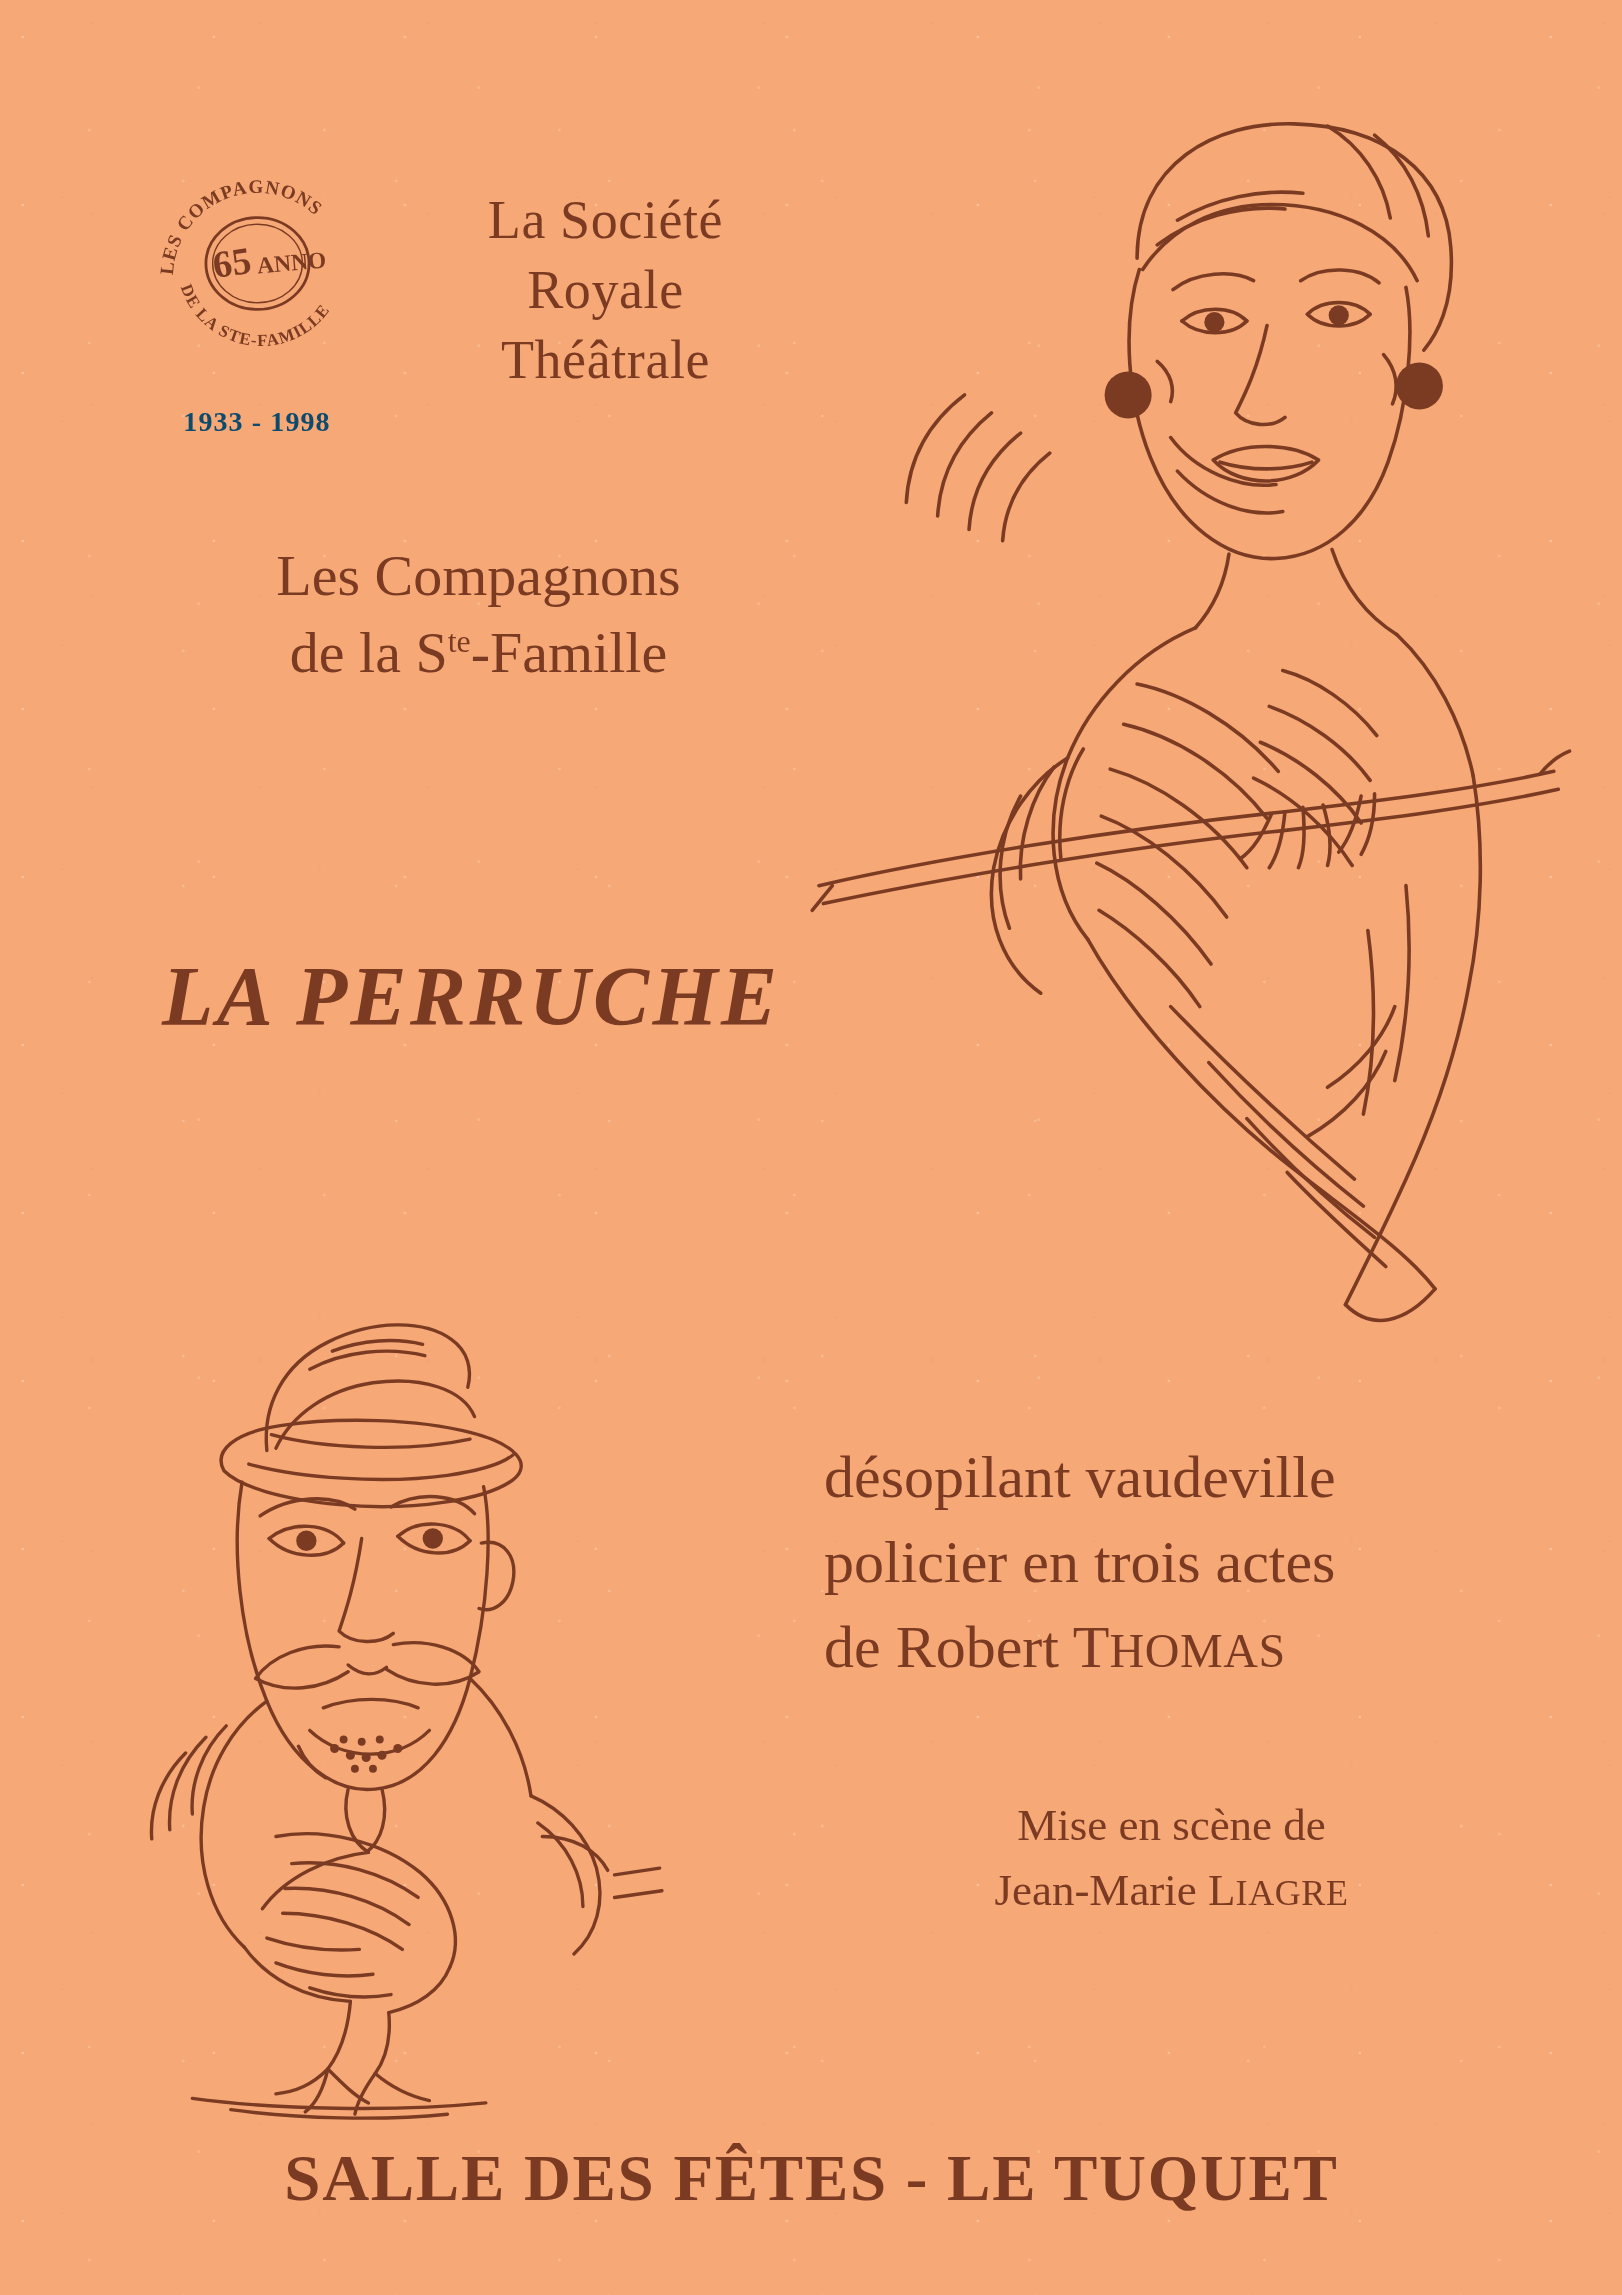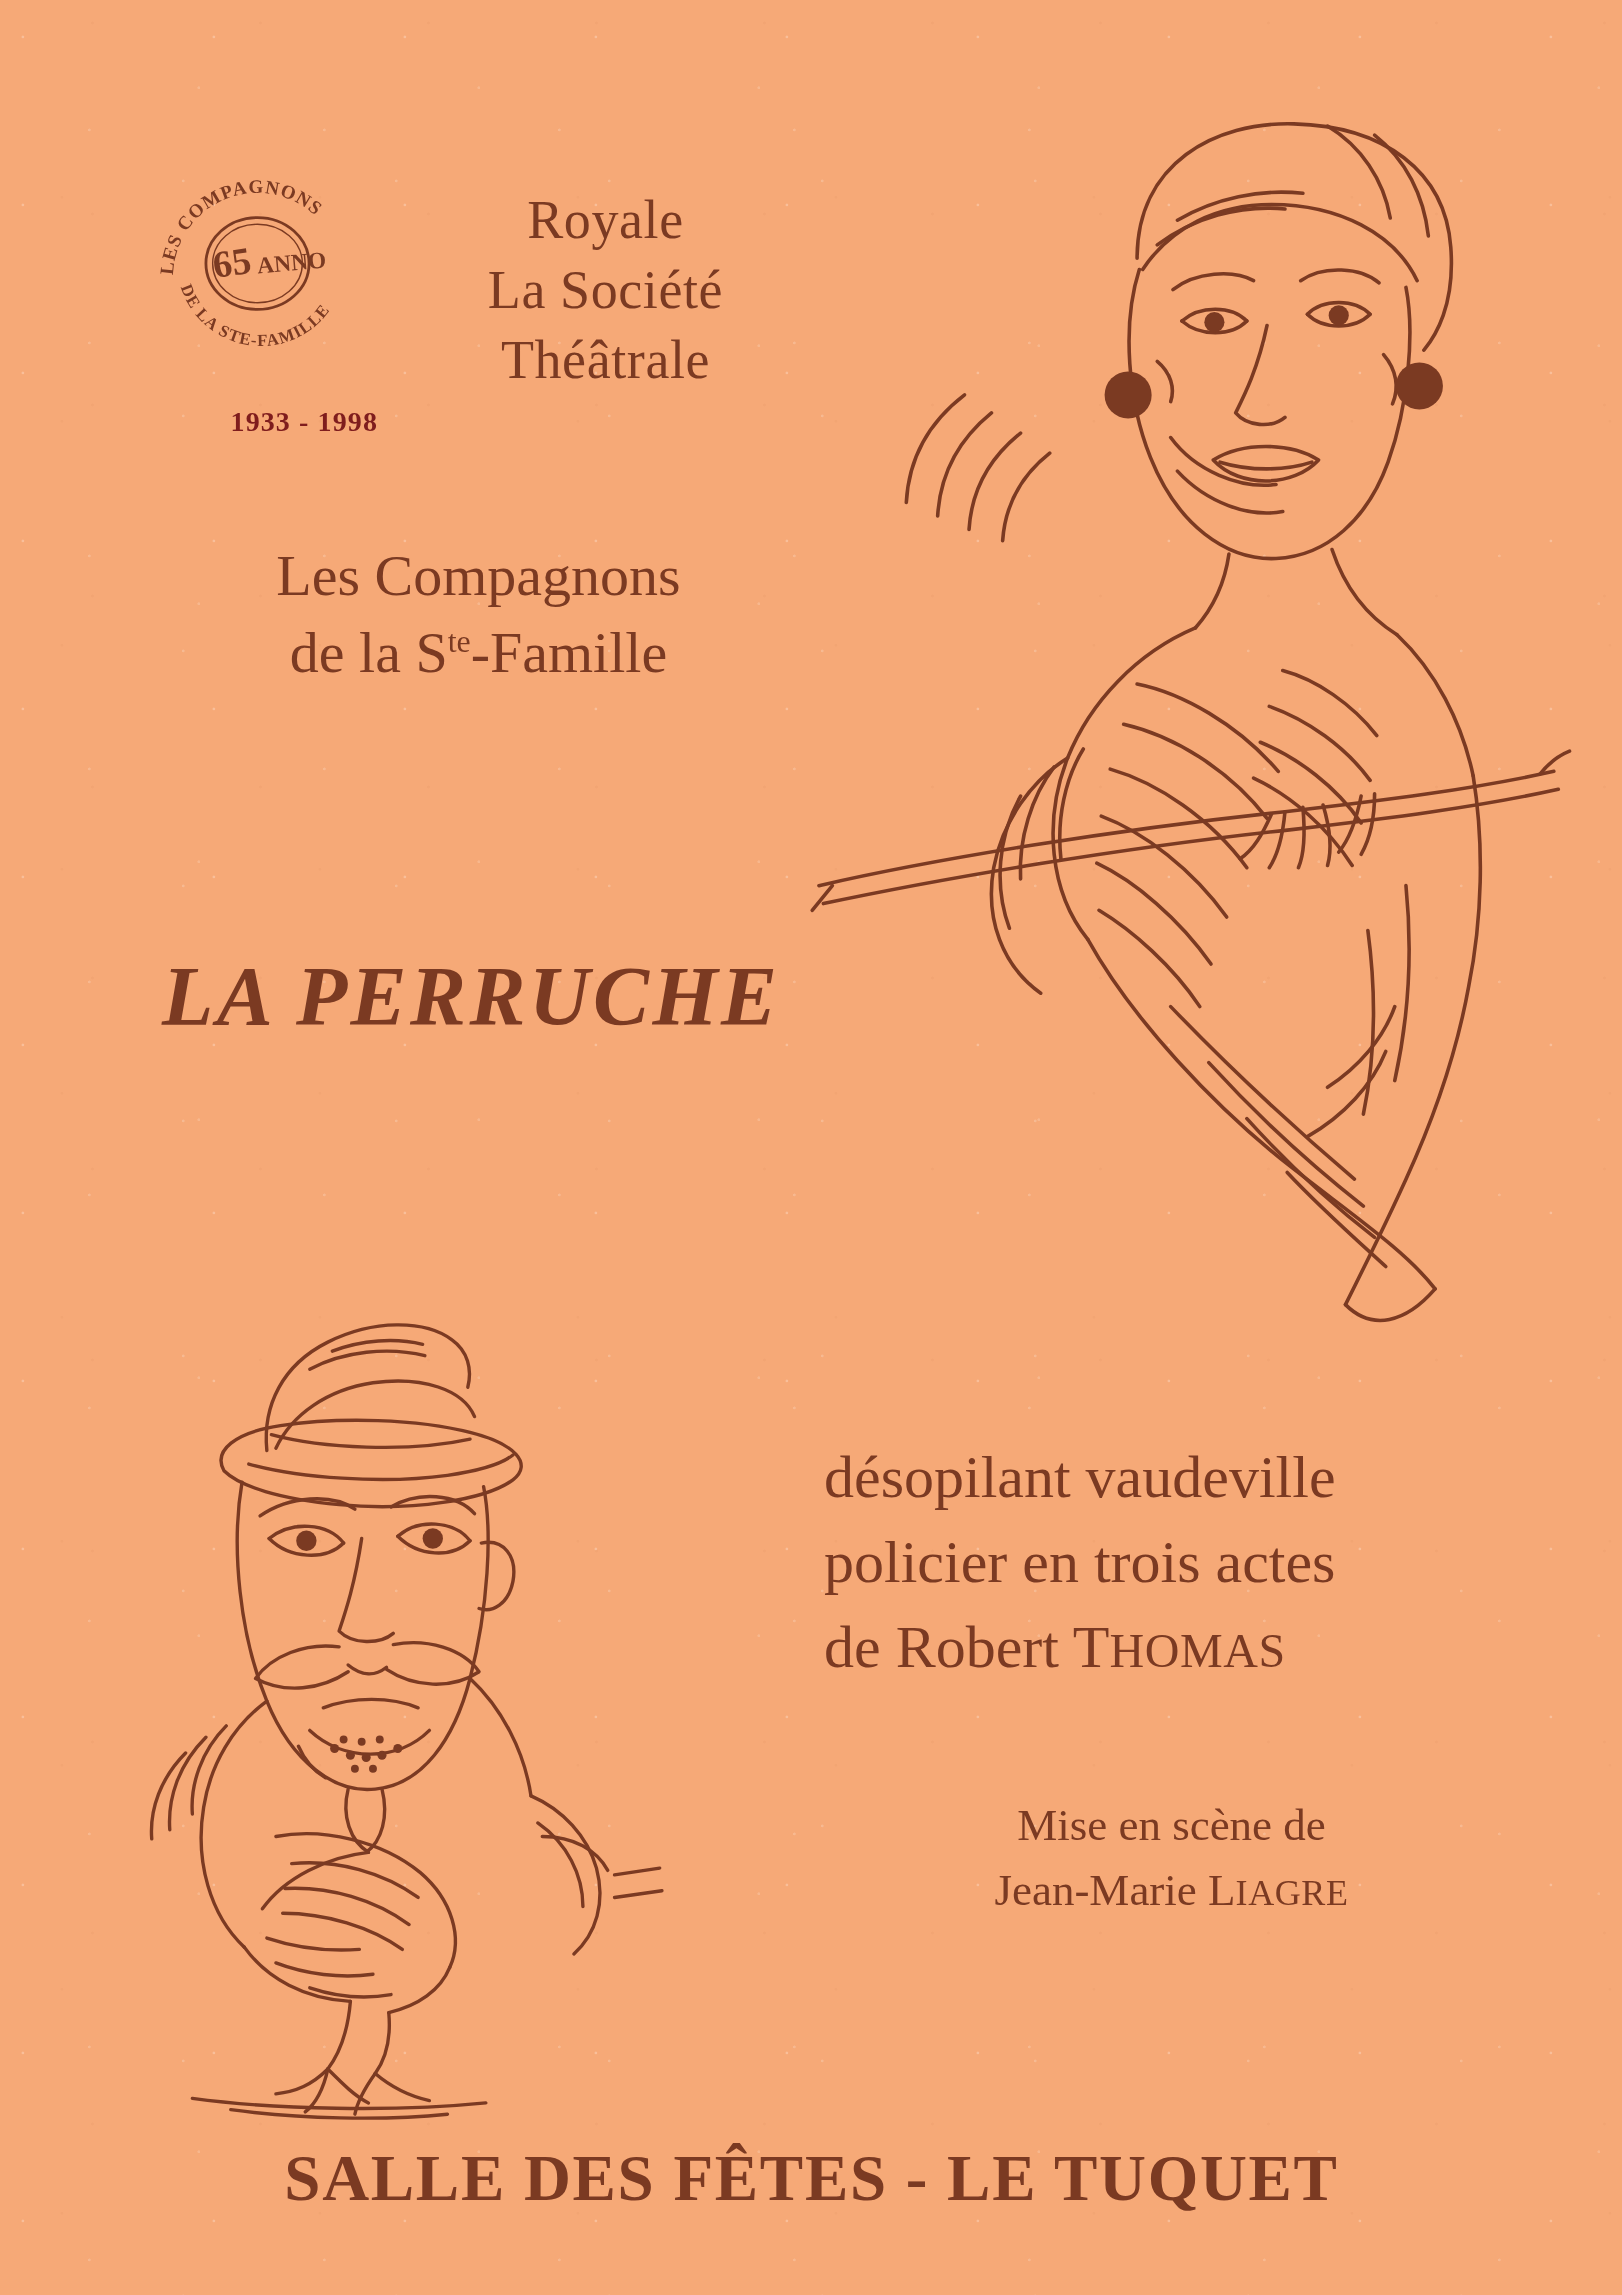--- a/index.html
+++ b/index.html
@@ -38,29 +38,29 @@
     position: absolute;
     left: 151px;
     top: 157px;
     width: 213px;
     height: 213px;
   }
   .seal svg { display:block; }
 
   .years {
     position: absolute;
-    left: 176px;
+    left: 156px;
     top: 406px;
     width: 202px;
-    text-align: right;
+    text-align: center;
     font-family: "Liberation Serif", serif;
     font-weight: bold;
     font-size: 28px;
     letter-spacing: 1.1px;
-    color: #7f1d1d;
+    color: #0c4a6e;
   }
 
   
   .company {
     position: absolute;
     left: 387px;
     top: 185px;
     width: 437px;
     text-align: center;
     color: #7B3A22;
@@ -201,22 +201,22 @@
         <textPath href="#arcBot" startOffset="6%">DE LA STE-FAMILLE</textPath>
       </text>
       <text x="112" y="212" font-family="Liberation Serif, serif" font-size="68" font-weight="bold" fill="#7B3A22" transform="rotate(-8 140 200)">65</text>
       <text x="190" y="206" font-family="Liberation Serif, serif" font-size="42" font-weight="bold" fill="#7B3A22" transform="rotate(-5 210 200)">ANNO</text>
     </svg>
   </div>
 
   <div class="years">1933 - 1998</div>
 
   <div class="company">
+    <span class="l">La Société</span>
     <span class="l">Royale</span>
-    <span class="l">La Société</span>
     <span class="l">Théâtrale</span>
   </div>
 
   <div class="troupe">
     <span class="l">Les Compagnons</span>
     <span class="l"><span>de la S</span><sup>te</sup><span>-Famille</span></span>
   </div>
 
 
   <div class="title">

